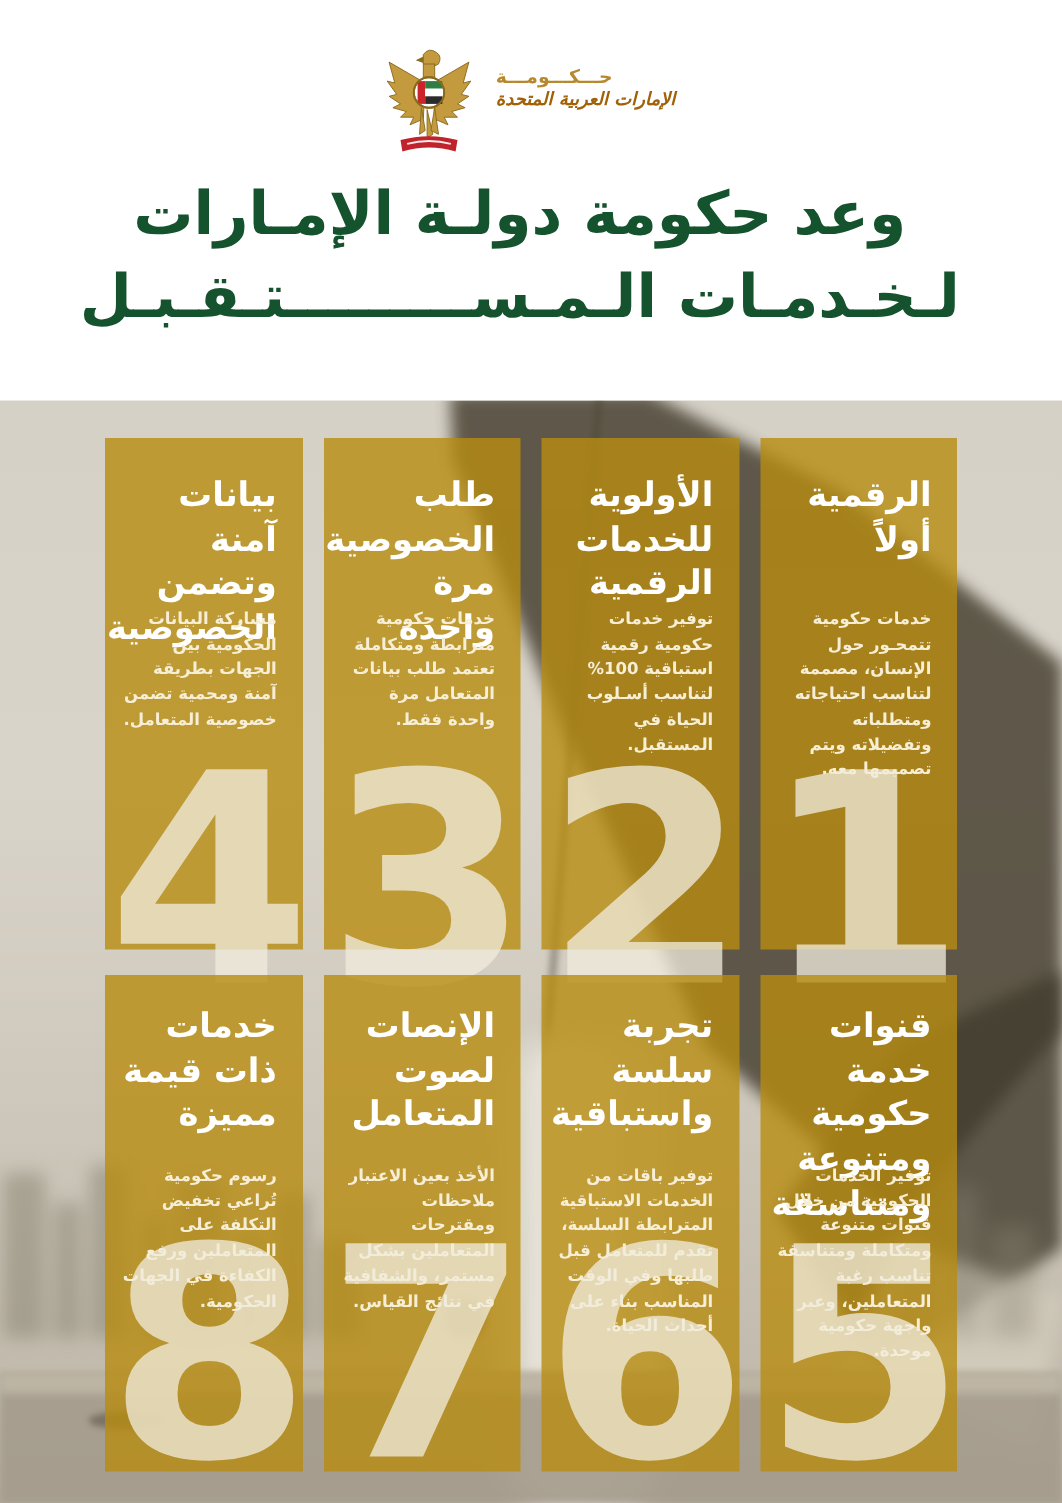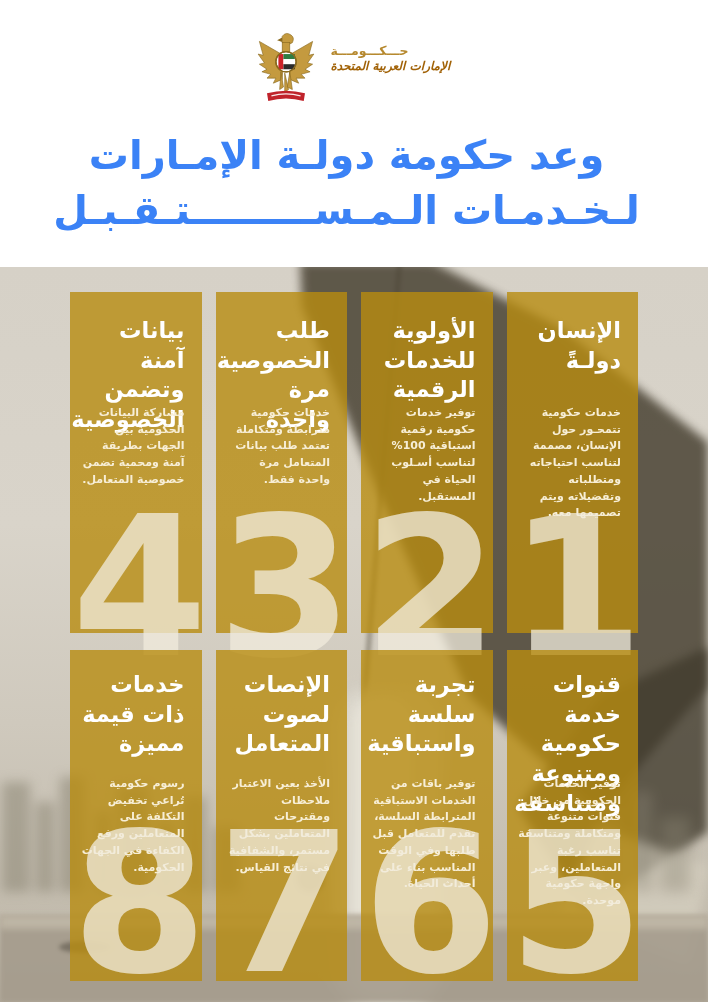--- a/index.html
+++ b/index.html
@@ -26,23 +26,23 @@
     padding-left:28px;
   }
   .logo-text{padding-top:13px;direction:rtl;width:152px;}
   .logo-line1{
     font-size:12.5px;font-weight:bold;color:#b6892f;text-align:left;line-height:1.2;
   }
   .logo-line2{
     font-size:12px;font-weight:bold;color:#a16207;text-align:left;line-height:1.45;white-space:nowrap;font-style:italic;
   }
   .main-title{
-    position:absolute;top:116px;left:0;right:15px;margin:12px;
+    position:absolute;top:116px;left:0;right:15px;margin:0;
     text-align:center;direction:rtl;
-    font-size:40px;font-weight:bold;color:#3b82f6;line-height:1.38;
+    font-size:40px;font-weight:bold;color:#14532d;line-height:1.38;
     letter-spacing:0;
   }
 
   
   .row{
     position:absolute;left:70px;width:568px;
     display:grid;grid-template-columns:repeat(4,1fr);gap:14px;
     direction:rtl;
   }
   .row1{top:292px;height:341px;}
@@ -154,21 +154,21 @@
     </div>
   </div>
 
   <h1 class="main-title">
     <span>وعد حكومة دولـة الإمـارات</span><br>
     <span>لـخـدمـات الـمـســـــــــتـقـبـل</span>
   </h1>
 
   <section class="row row1">
     <article class="card">
-      <h2 class="card-title">الإنسان دولـةً</h2>
+      <h2 class="card-title">الرقمية أولاً</h2>
       <p class="card-body">خدمات حكومية تتمحـور حول الإنسان، مصممة لتناسب احتياجاته ومتطلباته وتفضيلاته ويتم تصميمها معه.</p>
       <div class="card-num">1</div>
     </article>
     <article class="card">
       <h2 class="card-title">الأولوية للخدمات الرقمية</h2>
       <p class="card-body">توفير خدمات حكومية رقمية استباقية 100% لتناسب أسـلوب الحياة في المستقبل.</p>
       <div class="card-num">2</div>
     </article>
     <article class="card">
       <h2 class="card-title">طلب الخصوصية مرة واحدة</h2>

